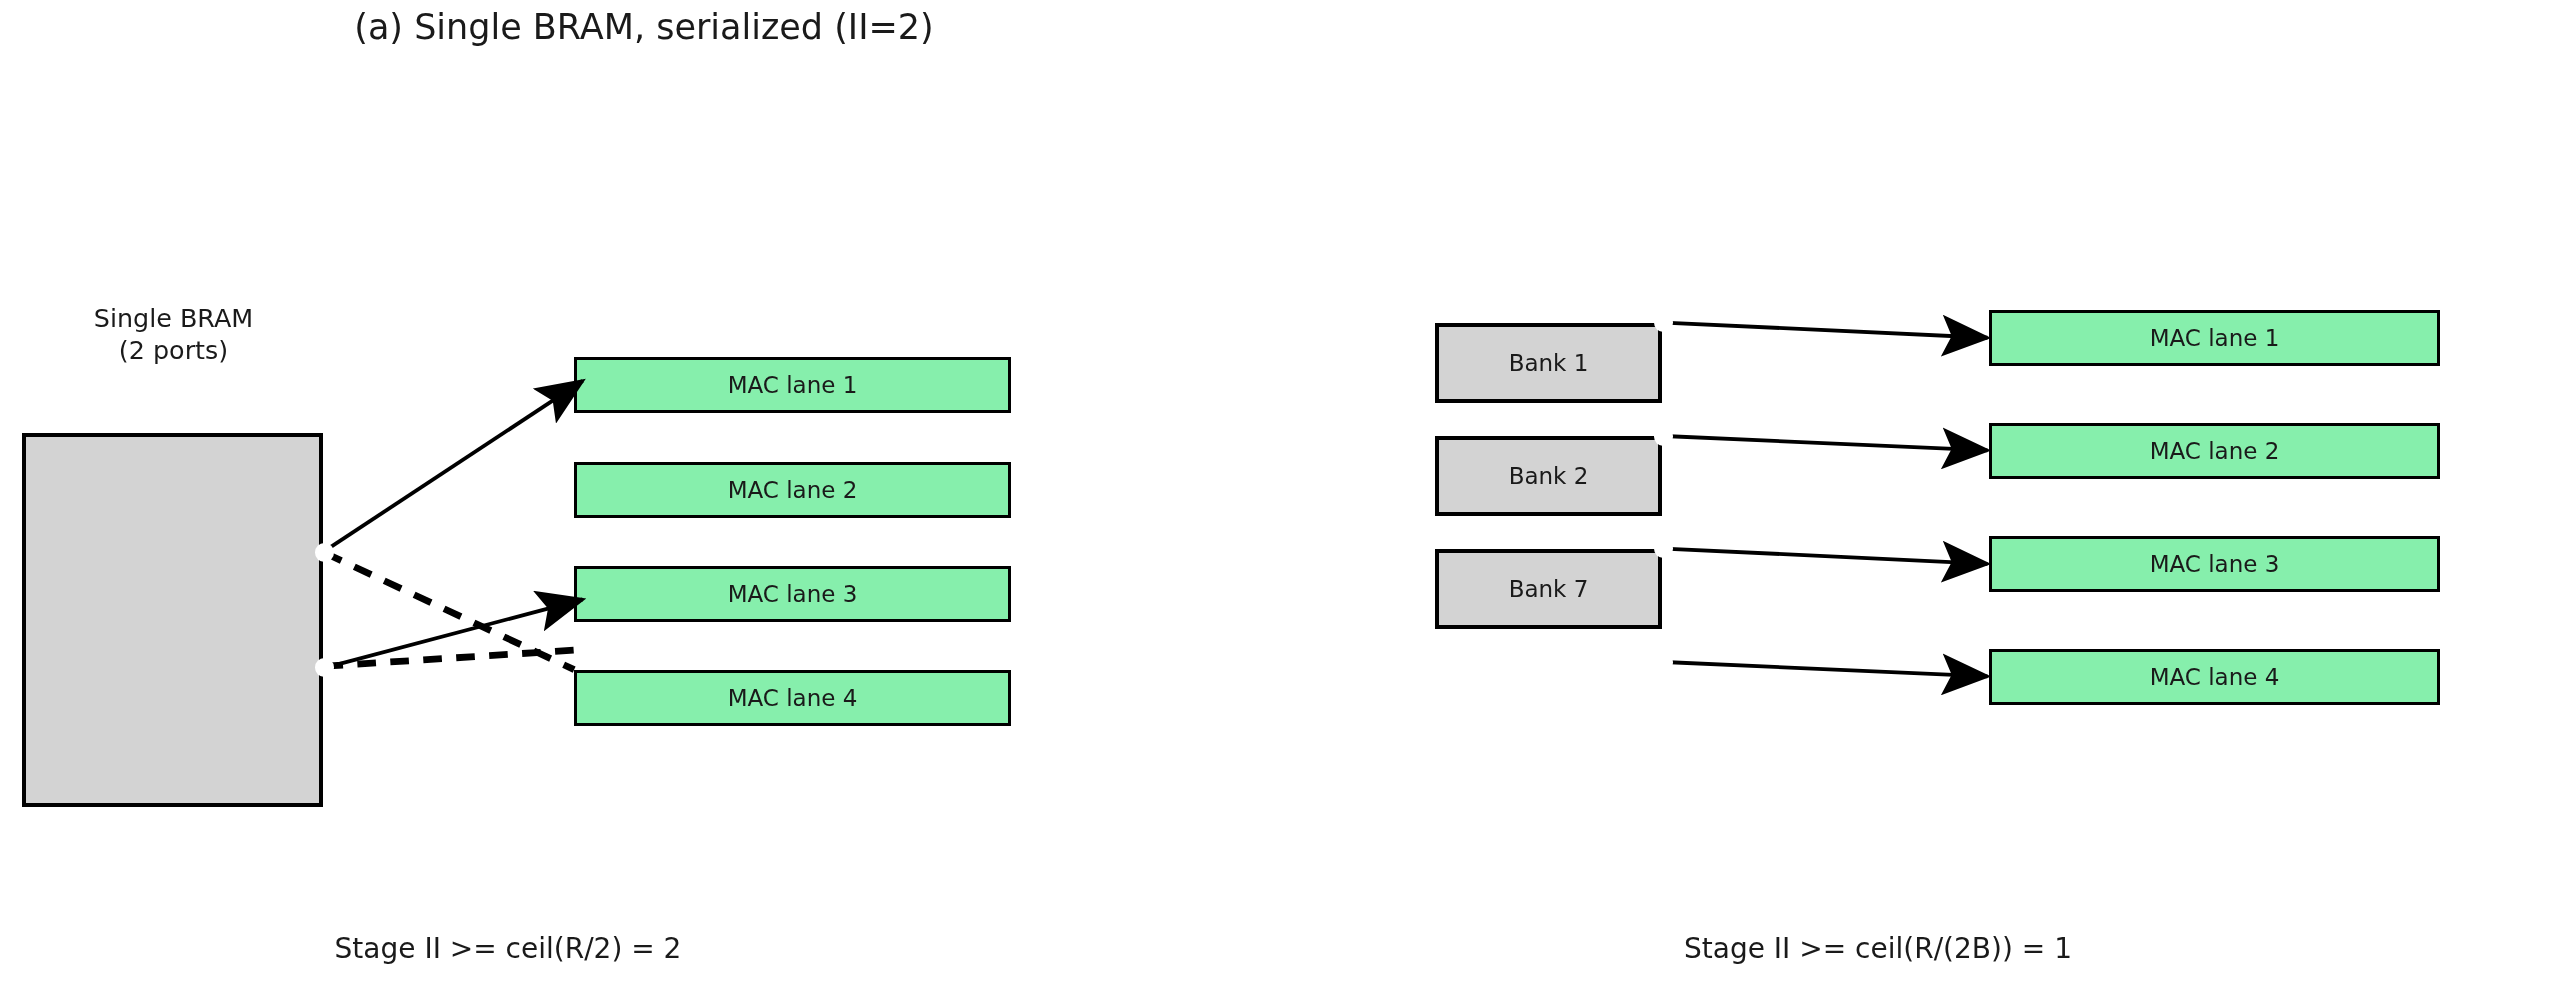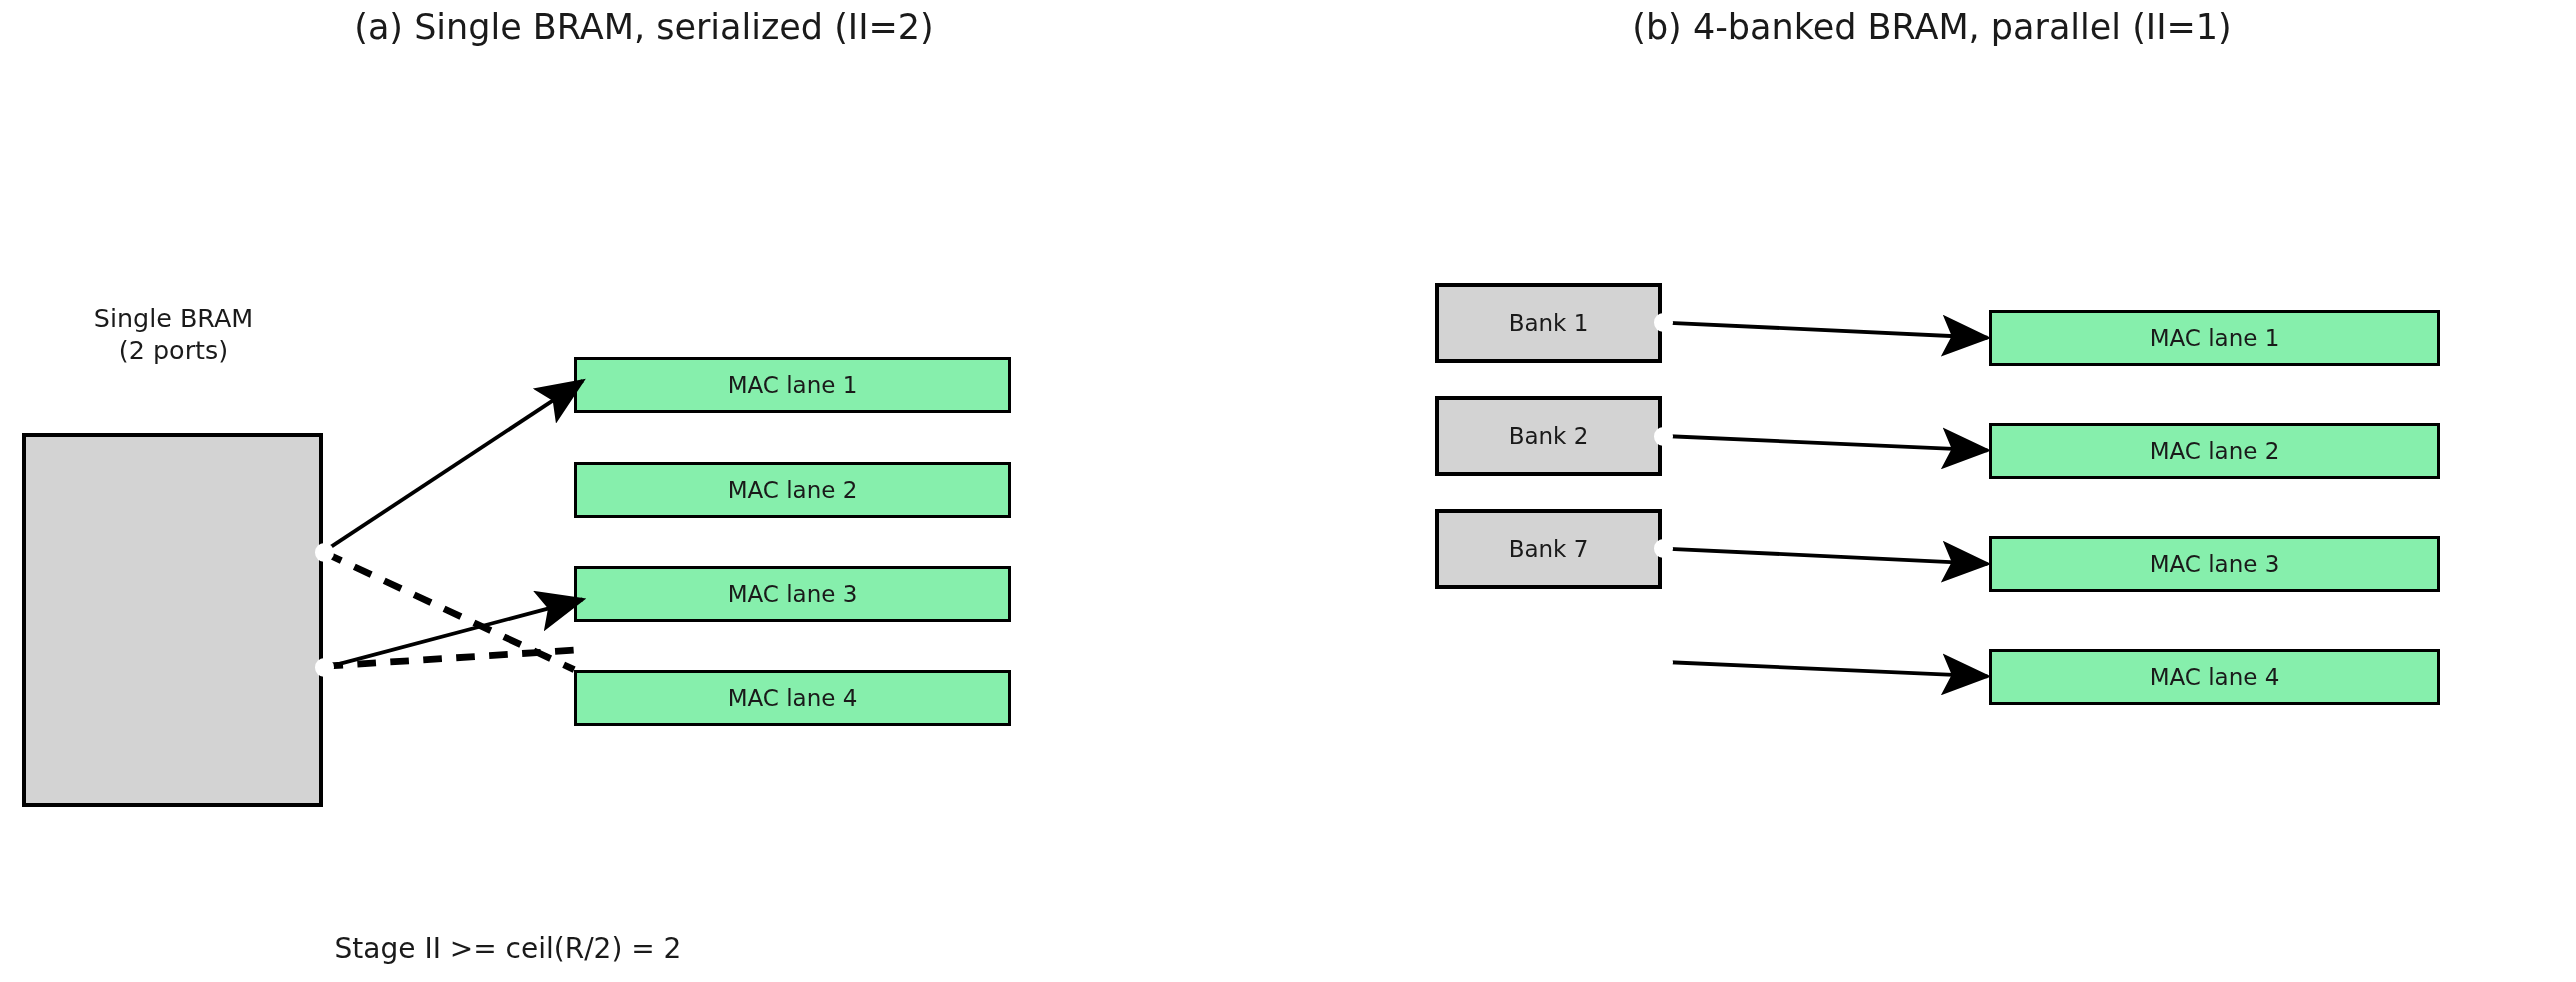--- a/index.html
+++ b/index.html
@@ -92,20 +92,21 @@
   }
   #mac-a-1 { top: 357px;  height: 56px; }
   #mac-a-2 { top: 462px;  height: 56px; }
   #mac-a-3 { top: 566px;  height: 56px; }
   #mac-a-4 { top: 670px;  height: 56px; }
 
   
   .bank {
     left: 147px;
     width: 227px;
+    margin-top: 40px;
   }
   #bank-1 { top: 283px; height: 80px; }
   #bank-2 { top: 396px; height: 80px; }
   #bank-3 { top: 509px; height: 80px; }
   #bank-4 { top: 622px; height: 80px; }
 
   
   .mac-right {
     left: 701px;
     width: 451px;
@@ -183,21 +184,20 @@
     </div>
     <div class="node blue thin mac-left" id="mac-a-4">
       <span>MAC lane 4</span>
     </div>
 
     <div class="panel-caption" style="left:508px; top:948px; transform:translate(-50%,-50%);">Stage II &gt;= ceil(R/2) = 2</div>
   </div>
 
   <div class="panel" id="panel-b">
 
-    <div class="panel-title">(b) 4-banked BRAM, parallel (II=1)</div>
 
     <svg class="wires" viewBox="0 0 1521 1160">
       <defs>
         <marker id="arrowB" markerWidth="13" markerHeight="11" refX="12" refY="5.5" orient="auto" markerUnits="strokeWidth">
           <path d="M0,0 L13,5.5 L0,11 L2.6,5.5 z" fill="#000000"></path>
         </marker>
       </defs>
       <line x1="444" y1="381" x2="826" y2="399" stroke="#000000" stroke-width="4.5" marker-end="url(#arrowB)"></line>
       <line x1="444" y1="515" x2="826" y2="532" stroke="#000000" stroke-width="4.5" marker-end="url(#arrowB)"></line>
       <line x1="444" y1="648" x2="826" y2="666" stroke="#000000" stroke-width="4.5" marker-end="url(#arrowB)"></line>
@@ -225,16 +225,17 @@
     <div class="node blue thin mac-right" id="mac-b-2">
       <span>MAC lane 2</span>
     </div>
     <div class="node blue thin mac-right" id="mac-b-3">
       <span>MAC lane 3</span>
     </div>
     <div class="node blue thin mac-right" id="mac-b-4">
       <span>MAC lane 4</span>
     </div>
 
+    <div class="panel-caption" style="left:590px; top:948px; transform:translate(-50%,-50%);">Stage II &gt;= ceil(R/(2B)) = 1</div>
   </div>
 
 </div>
 
 
 </body></html>

